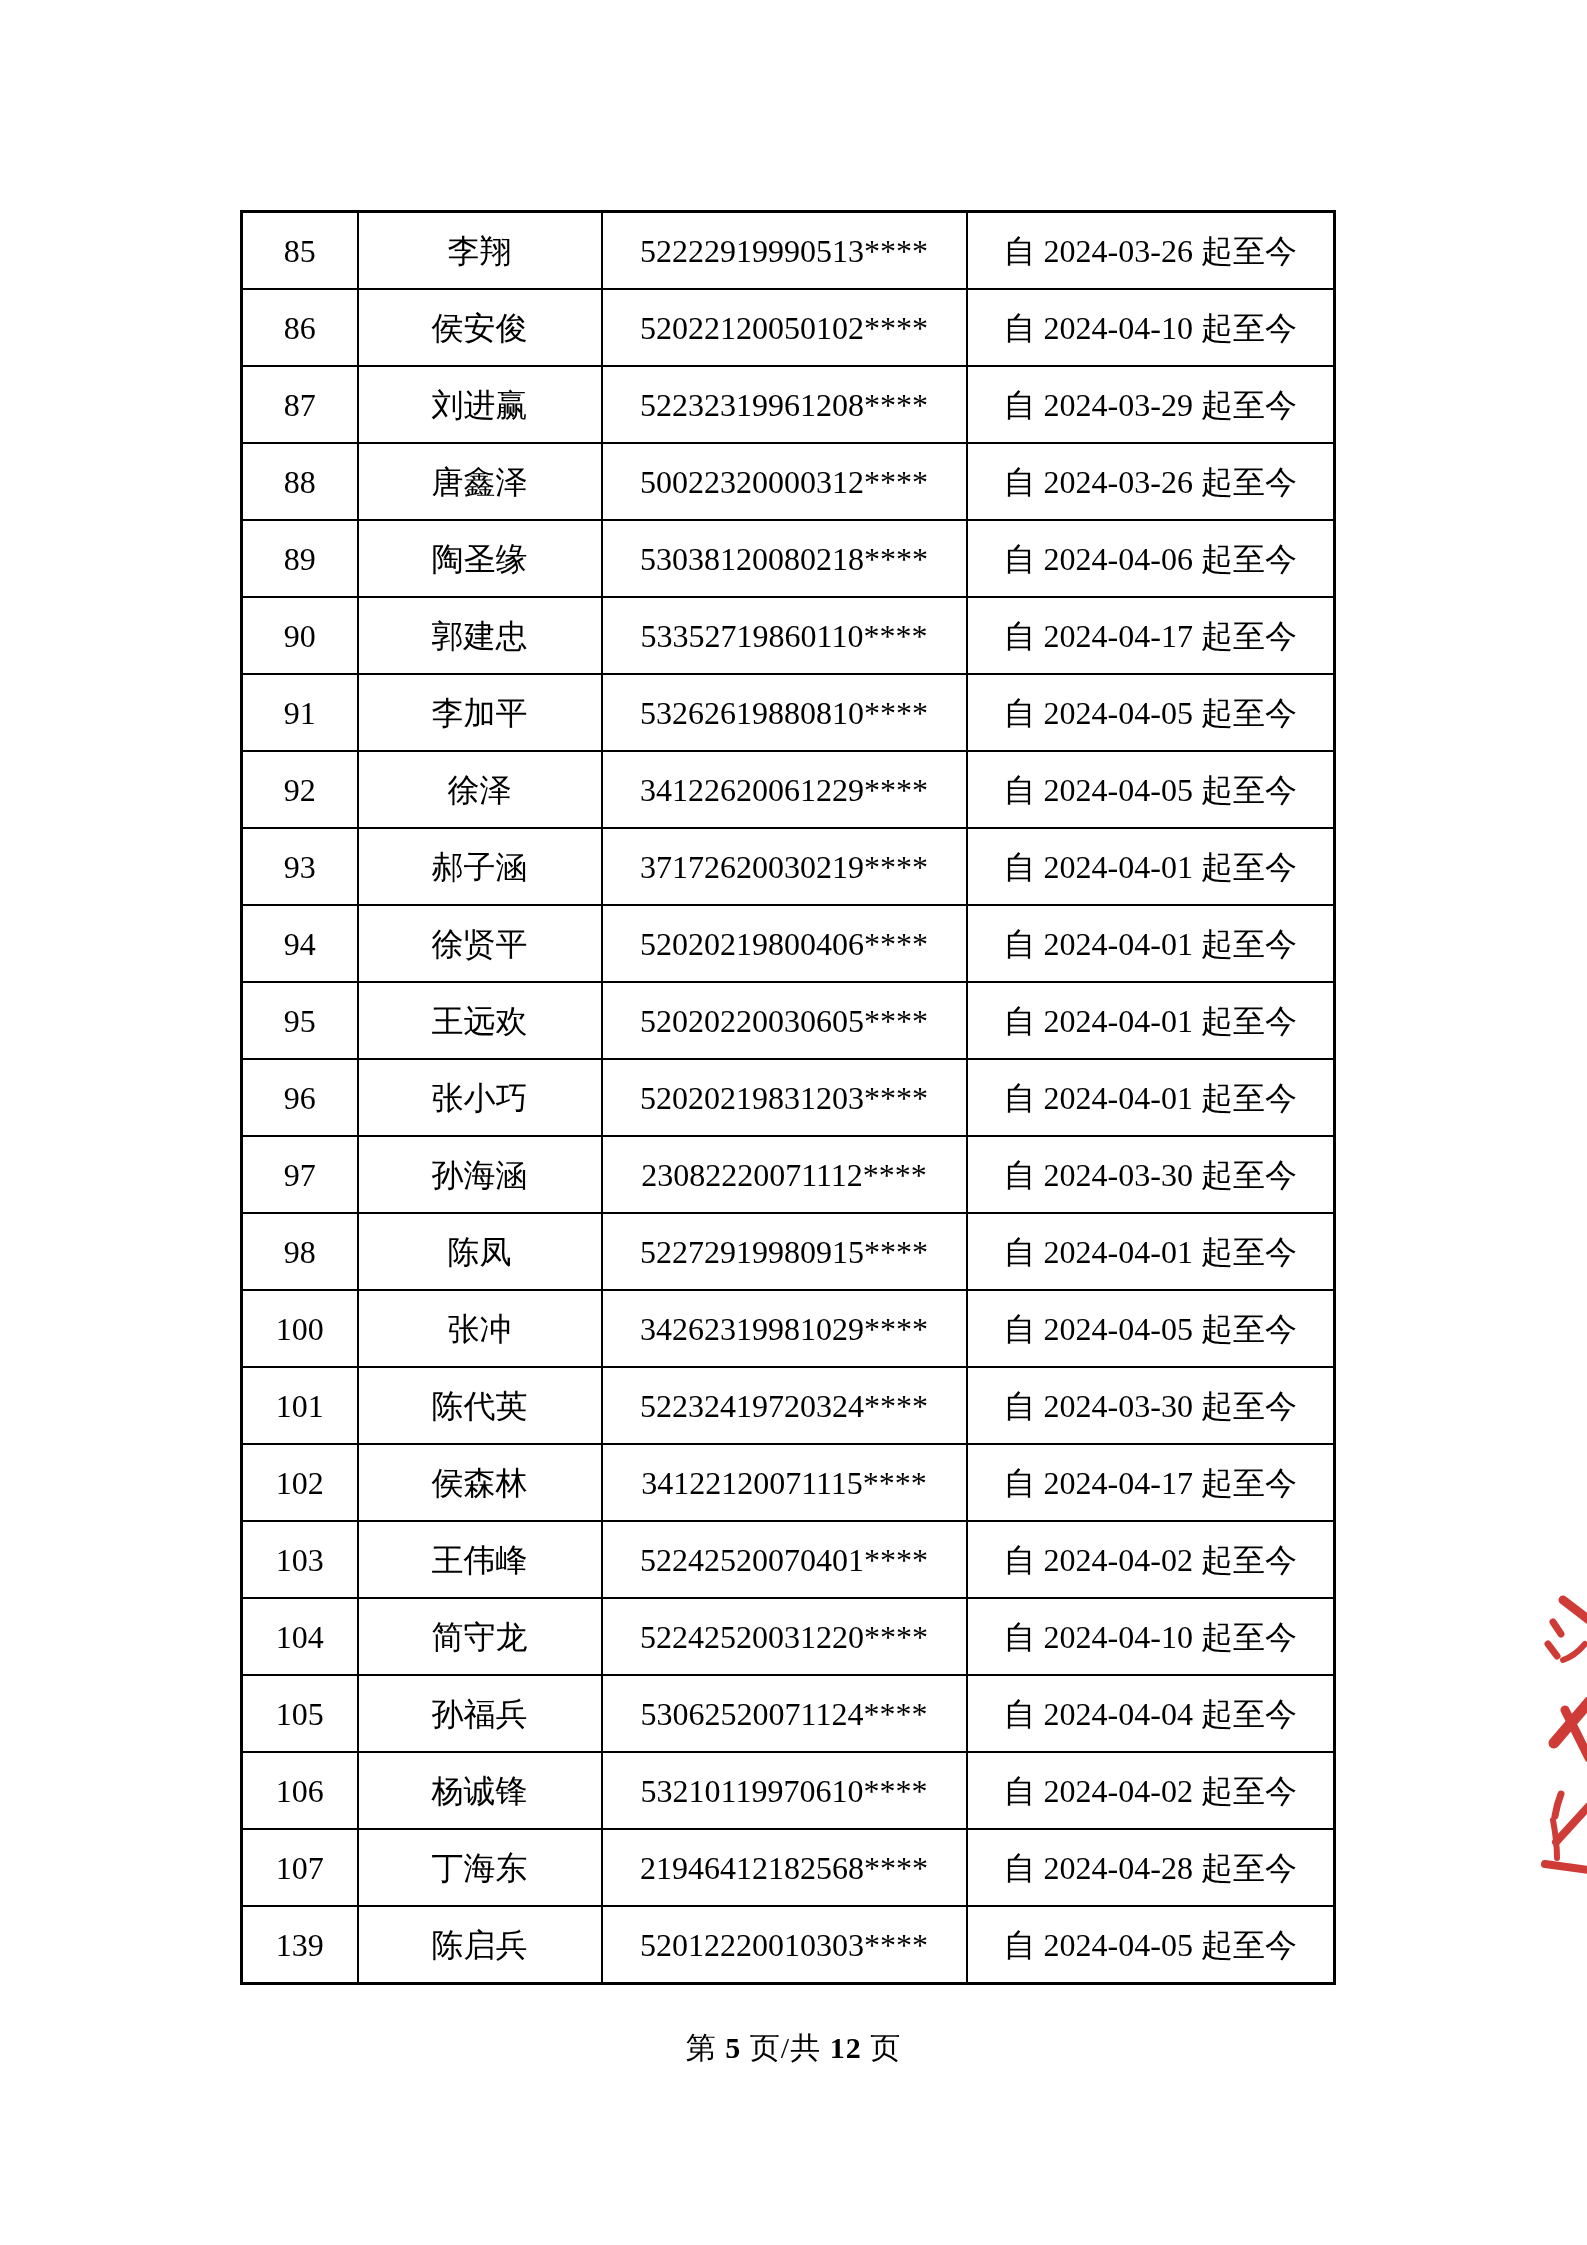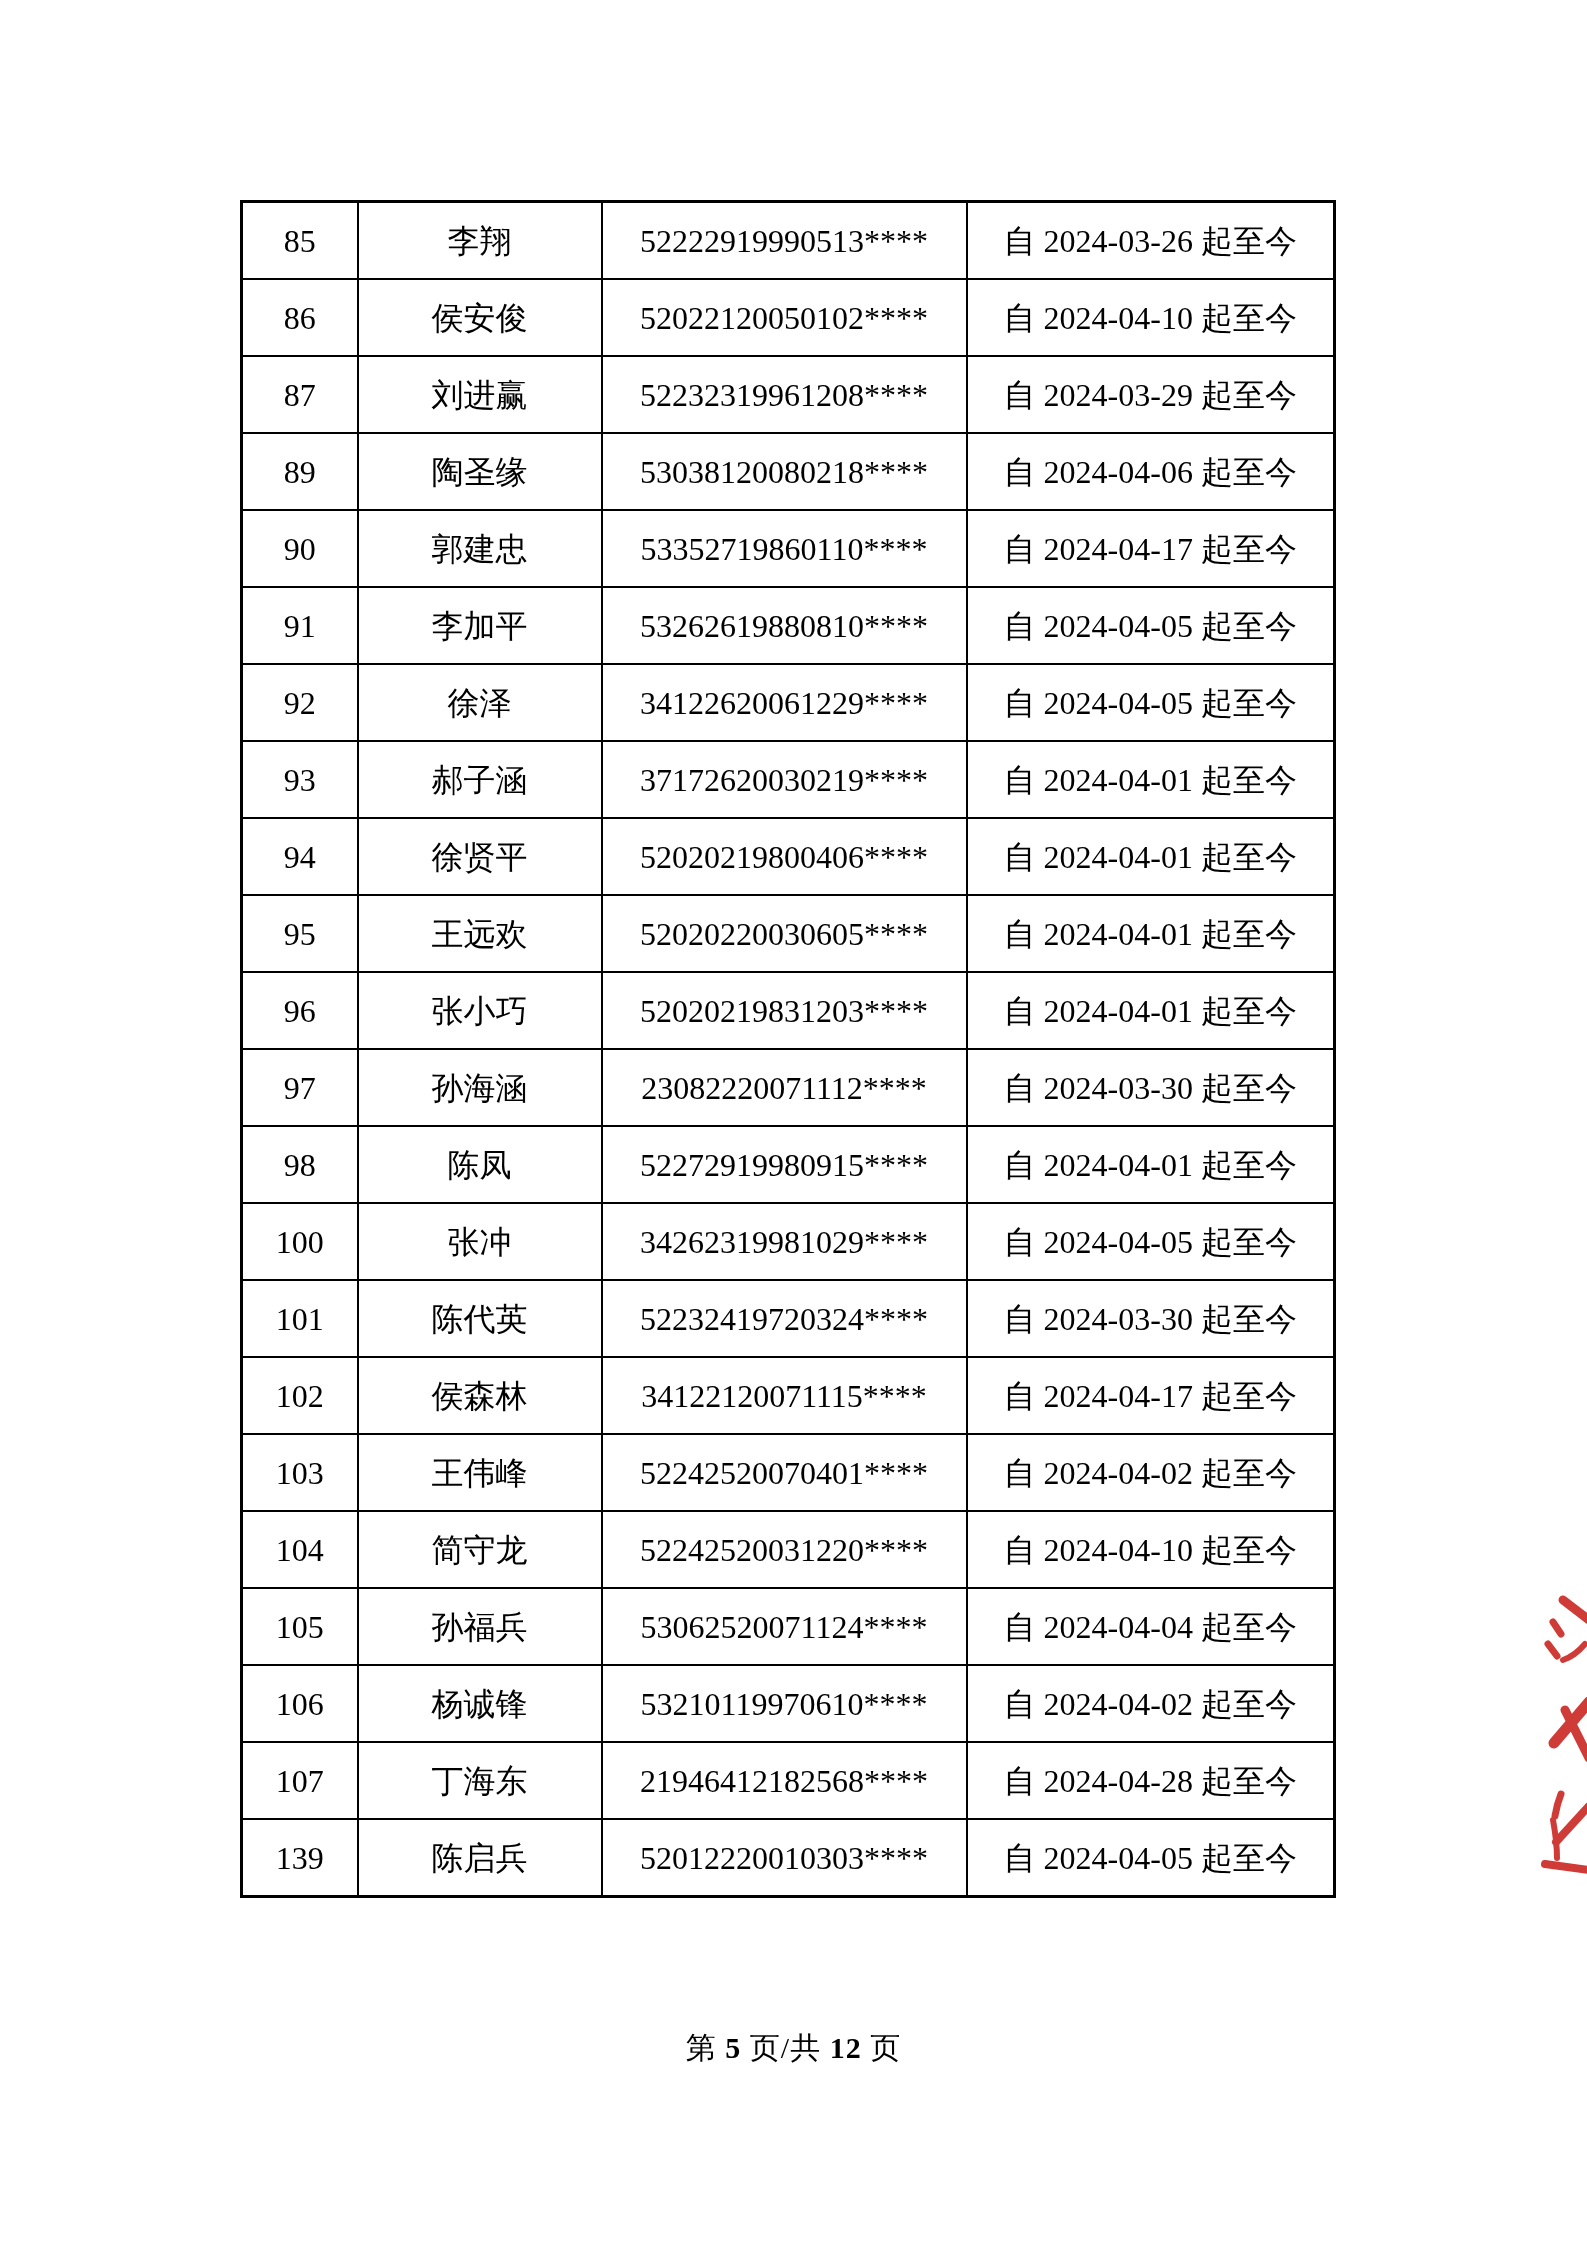--- a/index.html
+++ b/index.html
@@ -12,21 +12,21 @@
     width: 1587px;
     height: 2245px;
     background: #ffffff;
     overflow: hidden;
     font-family: "Liberation Serif", "DejaVu Serif", serif;
     color: #000000;
   }
   table.roster {
     position: absolute;
     left: 240px;
-    top: 200px;
+    top: 210px;
     width: 1093px;
     border-collapse: collapse;
     table-layout: fixed;
     border: 3px solid #000000;
   }
   table.roster td {
     border: 2px solid #000000;
     height: 75px;
     text-align: center;
     vertical-align: middle;
@@ -79,20 +79,26 @@
           <td class="c-num">86</td>
           <td class="c-name">侯安俊</td>
           <td class="c-id">52022120050102****</td>
           <td class="c-period">自 2024-04-10 起至今</td>
         </tr>
         <tr>
           <td class="c-num">87</td>
           <td class="c-name">刘进赢</td>
           <td class="c-id">52232319961208****</td>
           <td class="c-period">自 2024-03-29 起至今</td>
+        </tr>
+        <tr>
+          <td class="c-num">88</td>
+          <td class="c-name">唐鑫泽</td>
+          <td class="c-id">50022320000312****</td>
+          <td class="c-period">自 2024-03-26 起至今</td>
         </tr>
         <tr>
           <td class="c-num">89</td>
           <td class="c-name">陶圣缘</td>
           <td class="c-id">53038120080218****</td>
           <td class="c-period">自 2024-04-06 起至今</td>
         </tr>
         <tr>
           <td class="c-num">90</td>
           <td class="c-name">郭建忠</td>

